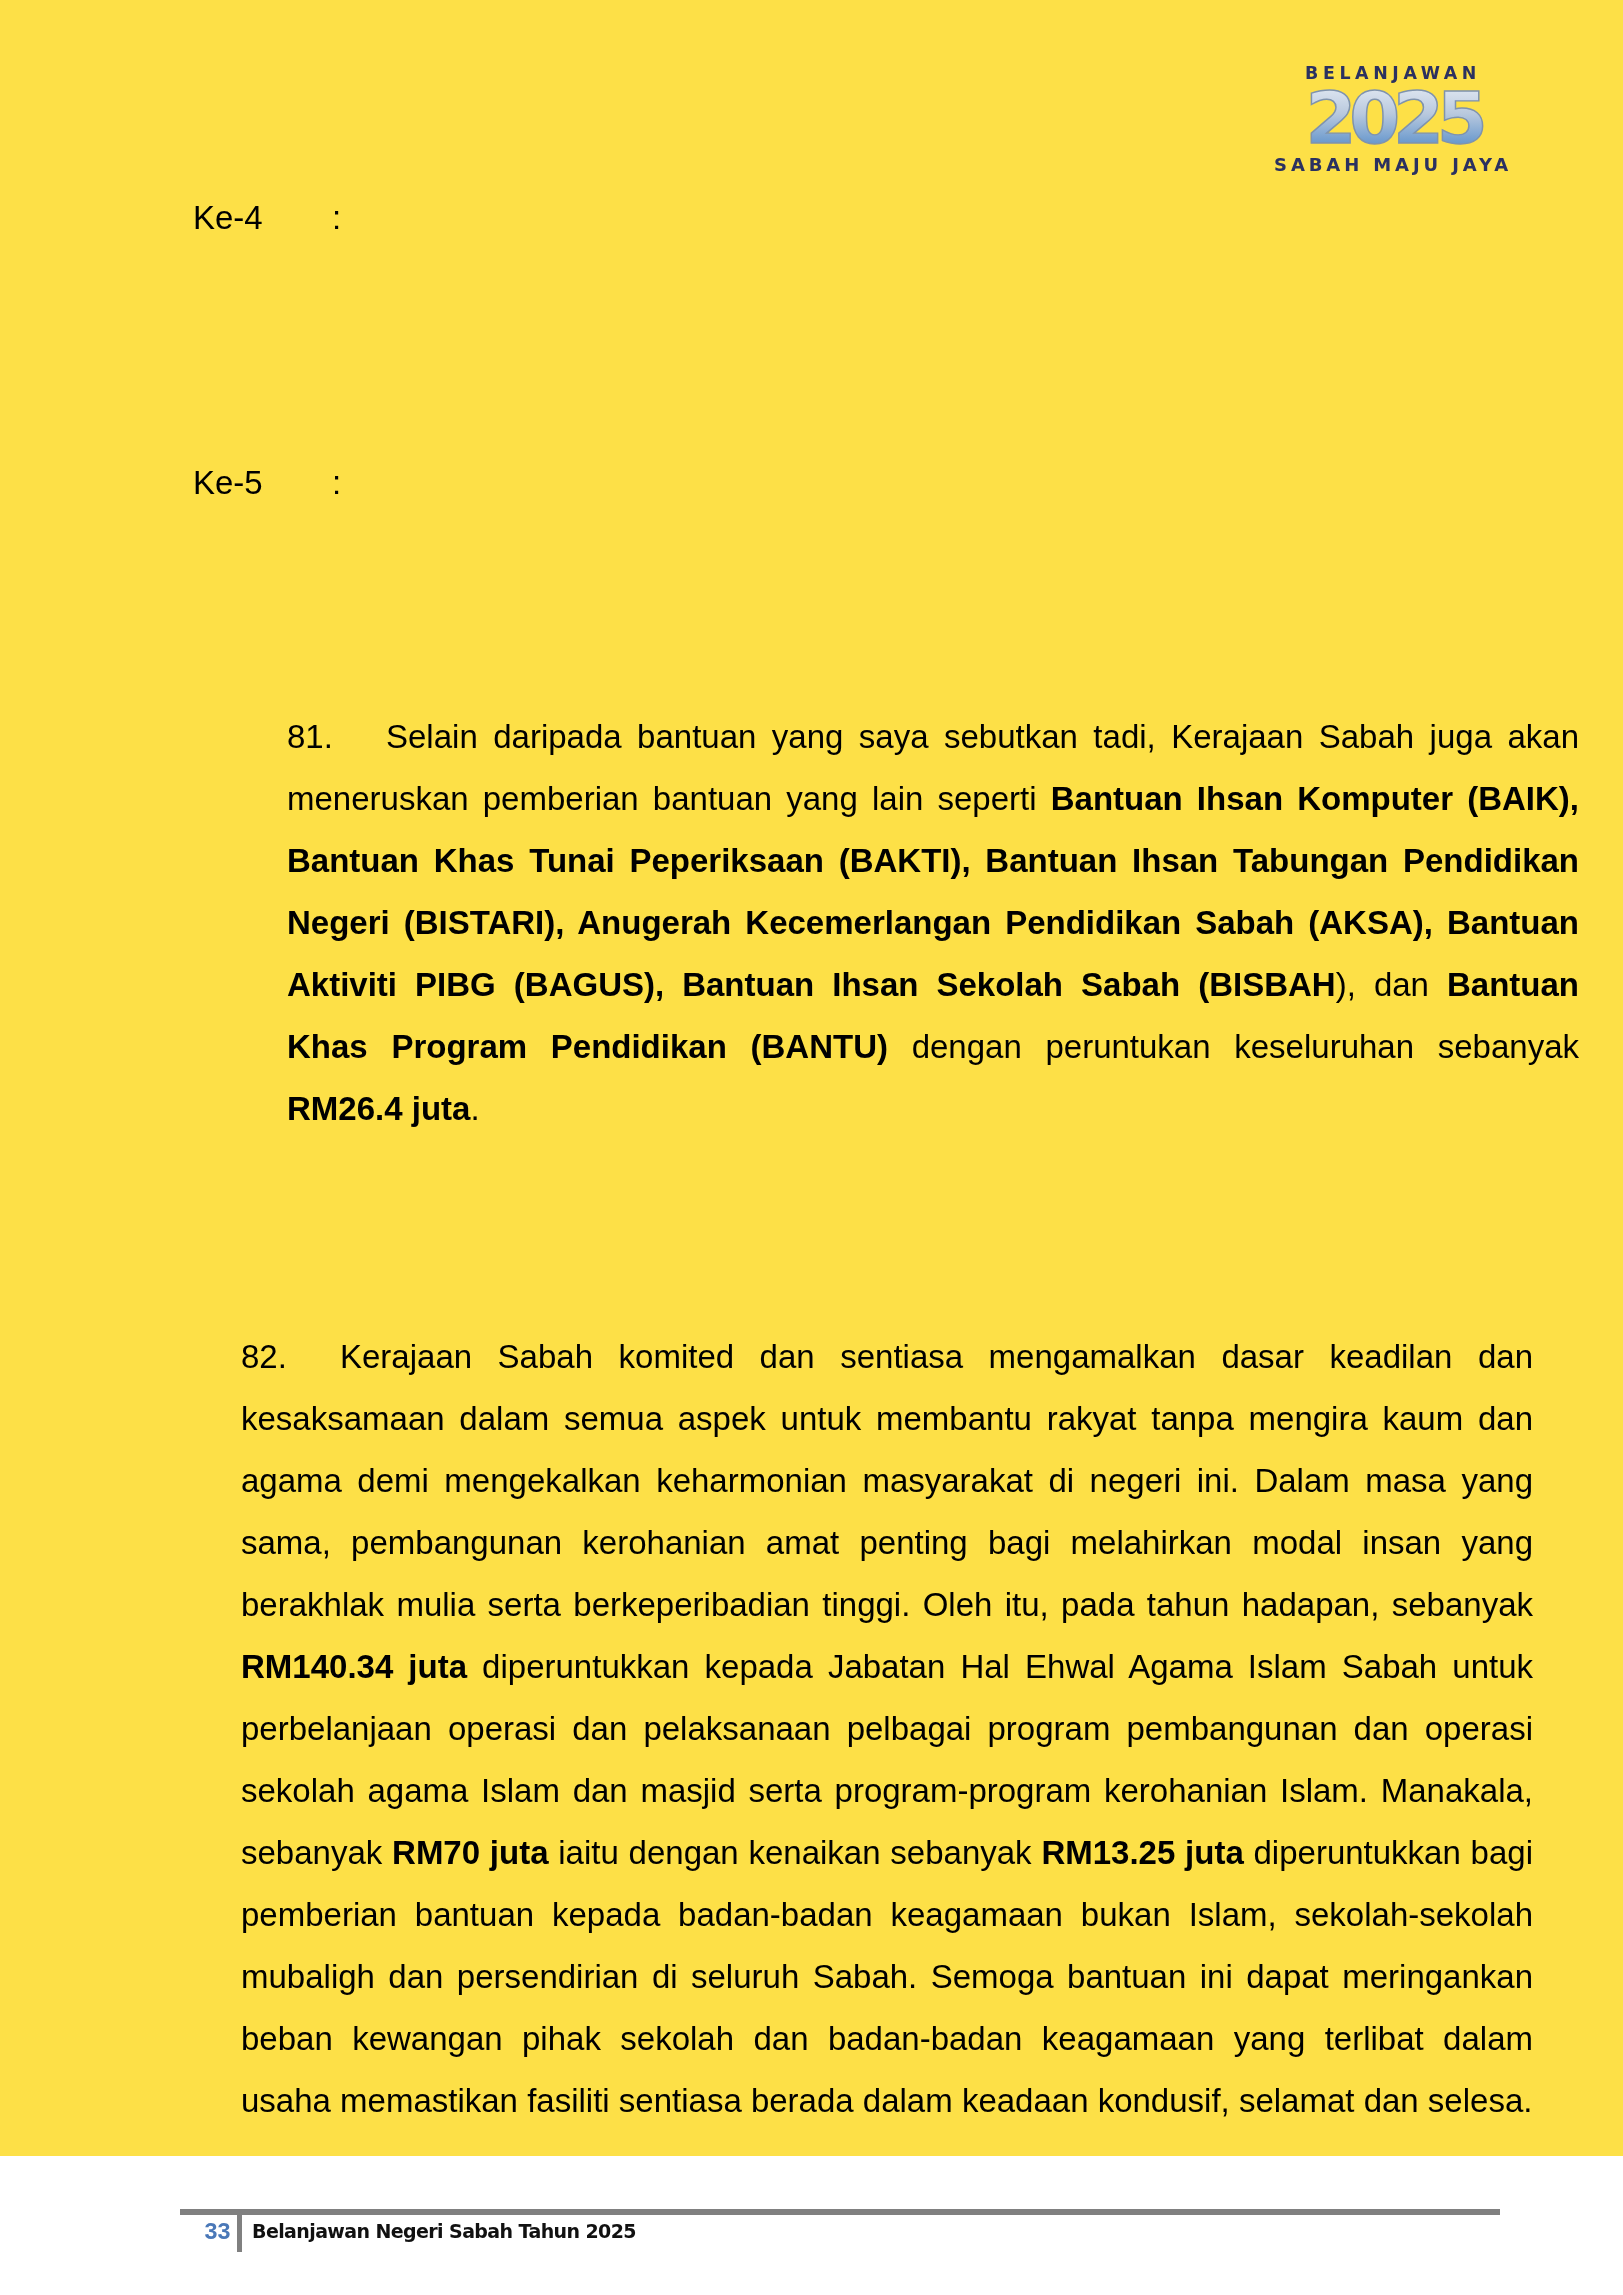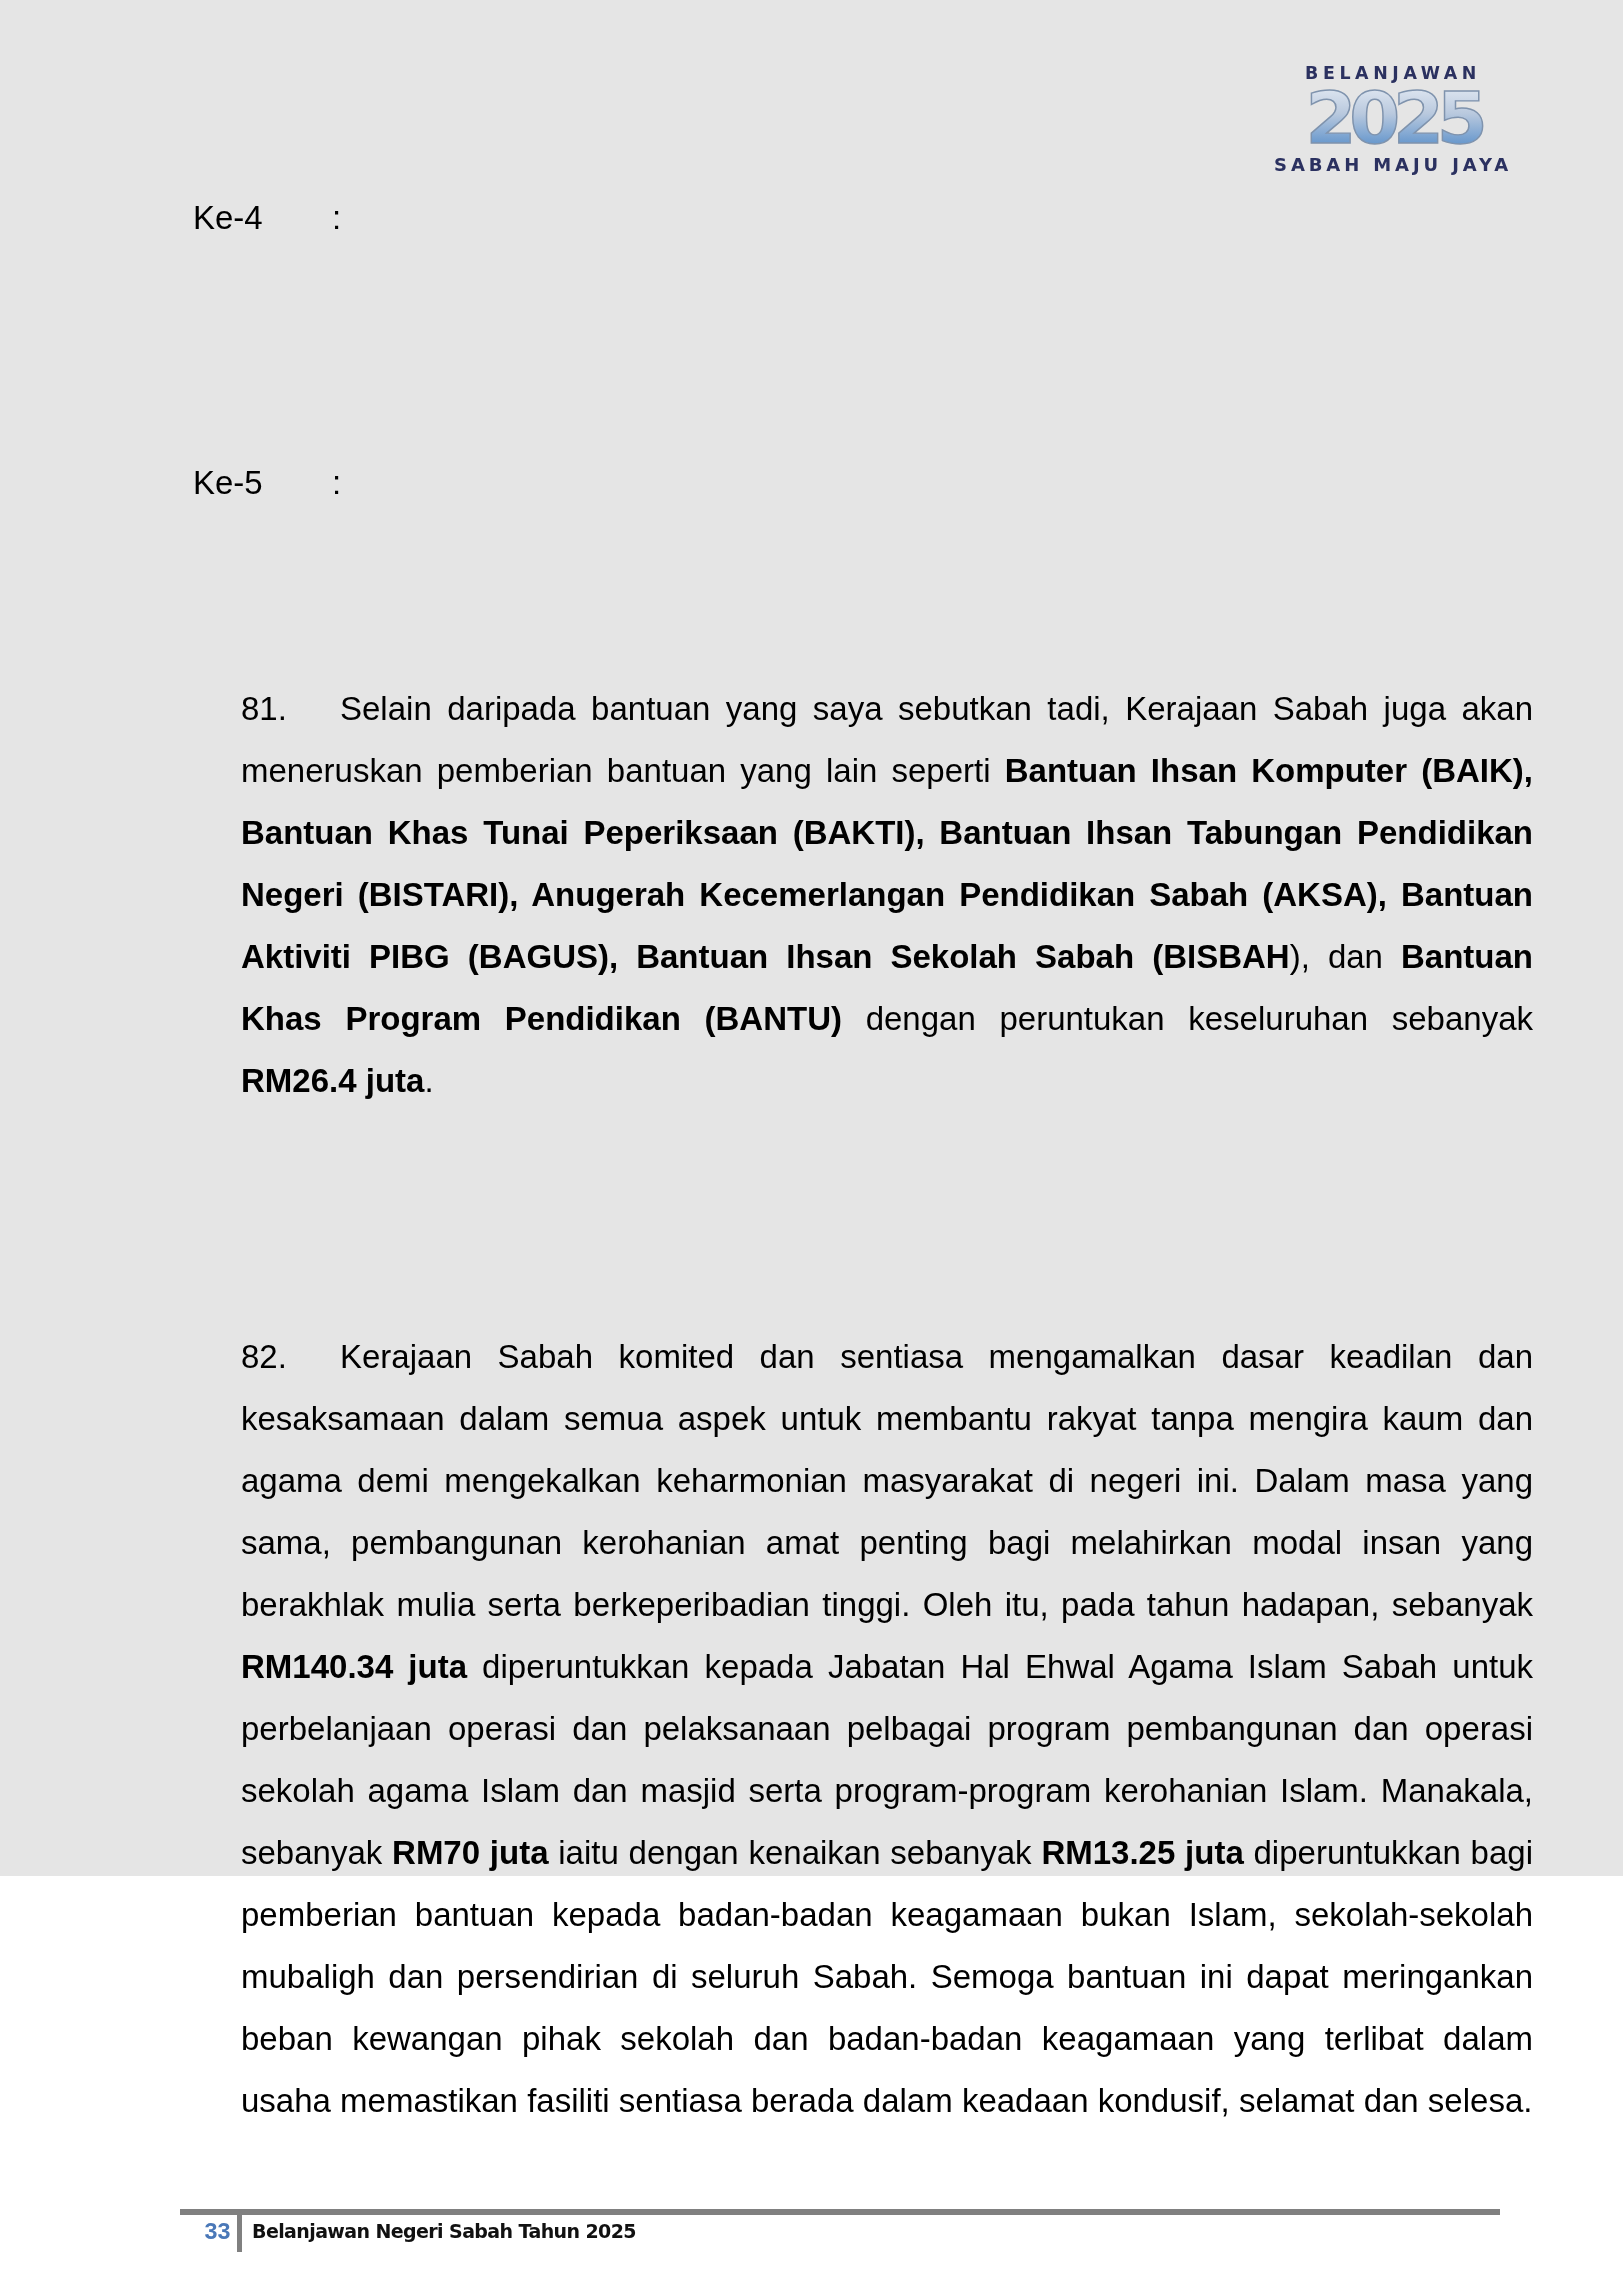--- a/index.html
+++ b/index.html
@@ -1,20 +1,20 @@
 <!DOCTYPE html>
 <html style="font-size:14.7px"><head>
 <meta charset="utf-8">
 <style>
   html, body { margin: 0; padding: 0; background: #ffffff; }
   body {
     width: 1624px; height: 2296px; position: relative; overflow: hidden;
     font-family: "Liberation Sans", sans-serif; color: #000000;
   }
-  .page { position: absolute; left: 0; top: 0; width: 1624px; height: 1876px; background: #e5e5e5; }
+  .page { position: absolute; left: 0; top: 0; width: 1624px; height: 2156px; background: #fde047; }
 
   
   .logo { position: absolute; left: 1260px; top: 57px; width: 266px; height: 118px; text-align: center; }
   .logo-top, .logo-bottom {
     font-family: "DejaVu Sans", sans-serif; font-weight: bold; color: #2b3160;
     white-space: nowrap; position: absolute; left: 0; width: 266px; text-align: center;
   }
   .logo-top { top: 5.5px; font-size: 17.4px; letter-spacing: 4.6px; }
   .logo-bottom { top: 97px; font-size: 18px; letter-spacing: 3.9px; }
   .logo-year { position: absolute; left: 18.4px; top: 27.5px; width: 230px; height: 66px; }
@@ -62,21 +62,21 @@
   <div class="item txt" style="top:187px; height:246px;">
     <span class="item-label">Ke-4</span>
     <span class="item-colon">:</span>
   </div>
 
   <div class="item txt" style="top:452px; height:185px;">
     <span class="item-label">Ke-5</span>
     <span class="item-colon">:</span>
   </div>
 
-  <div class="para txt just" style="top:678px;">
+  <div class="para txt just" style="top:706px;margin-left:46px;">
     <span class="para-num">81.</span><span><span>Selain daripada bantuan yang saya sebutkan tadi, Kerajaan Sabah juga akan meneruskan pemberian bantuan yang lain seperti </span><b>Bantuan Ihsan Komputer (BAIK), Bantuan Khas Tunai Peperiksaan (BAKTI), Bantuan Ihsan Tabungan Pendidikan Negeri (BISTARI), Anugerah Kecemerlangan Pendidikan Sabah (AKSA), Bantuan Aktiviti PIBG (BAGUS), Bantuan Ihsan Sekolah Sabah (BISBAH</b><span>), dan </span><b>Bantuan Khas Program Pendidikan (BANTU)</b><span> dengan peruntukan keseluruhan sebanyak </span><b>RM26.4 juta</b><span>.</span></span>
   </div>
 
 
   <div class="para txt just" style="top:1326px;">
     <span class="para-num">82.</span><span><span>Kerajaan Sabah komited dan sentiasa mengamalkan dasar keadilan dan kesaksamaan dalam semua aspek untuk membantu rakyat tanpa mengira kaum dan agama demi mengekalkan keharmonian masyarakat di negeri ini. Dalam masa yang sama, pembangunan kerohanian amat penting bagi melahirkan modal insan yang berakhlak mulia serta berkeperibadian tinggi. Oleh itu, pada tahun hadapan, sebanyak </span><b>RM140.34 juta</b><span> diperuntukkan kepada Jabatan Hal Ehwal Agama Islam Sabah untuk perbelanjaan operasi dan pelaksanaan pelbagai program pembangunan dan operasi sekolah agama Islam dan masjid serta program-program kerohanian Islam. Manakala, sebanyak </span><b>RM70 juta</b><span> iaitu dengan kenaikan sebanyak </span><b>RM13.25 juta</b><span> diperuntukkan bagi pemberian bantuan kepada badan-badan keagamaan bukan Islam, sekolah-sekolah mubaligh dan persendirian di seluruh Sabah. Semoga bantuan ini dapat meringankan beban kewangan pihak sekolah dan badan-badan keagamaan yang terlibat dalam usaha memastikan fasiliti sentiasa berada dalam keadaan kondusif, selamat dan selesa.</span></span>
   </div>
 
   <div class="footer-rule"></div>
   <div class="footer-vbar"></div>

